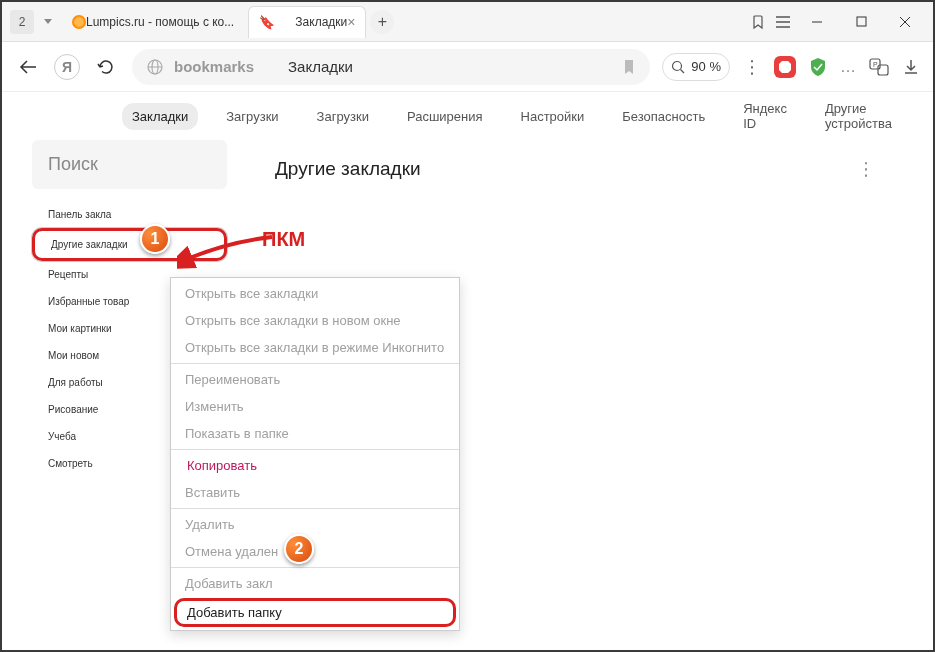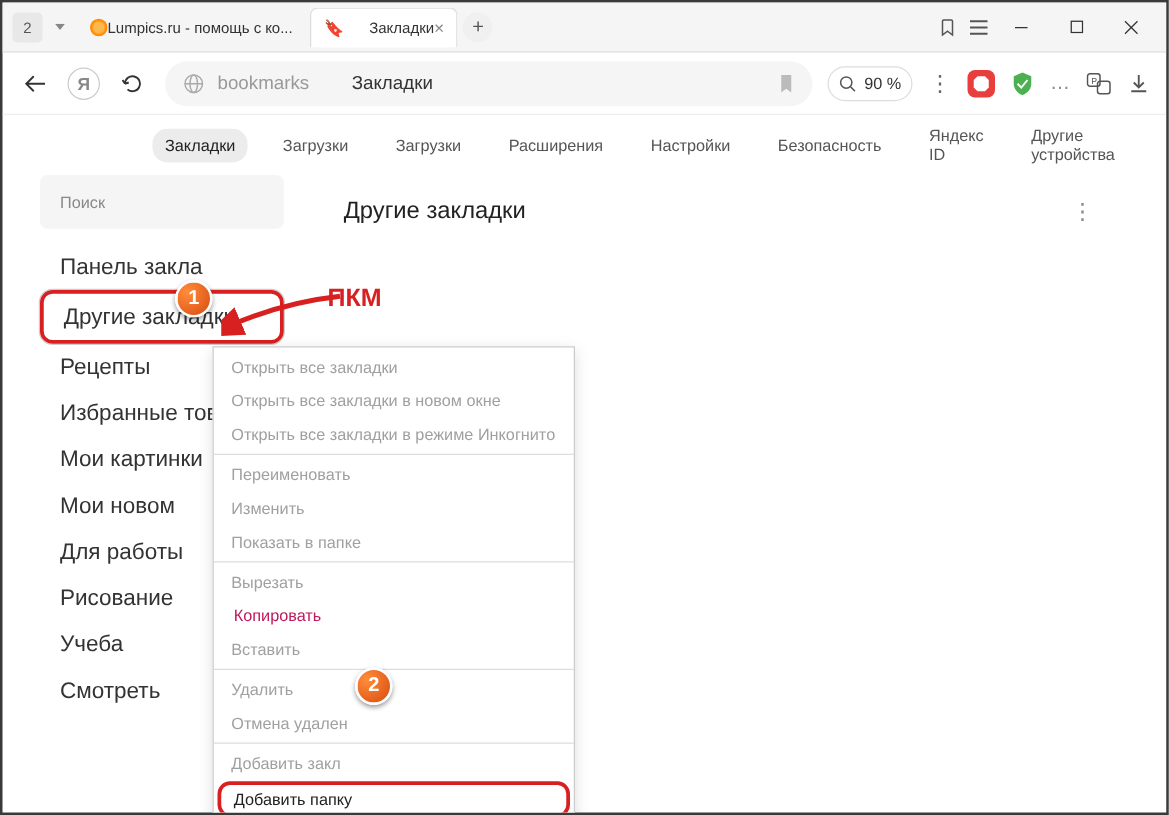--- a/index.html
+++ b/index.html
@@ -18,40 +18,40 @@
 .titlebar-spacer { flex: 1; }
 .win-btn { width: 40px; height: 40px; display: flex; align-items: center; justify-content: center; color: #555; font-size: 14px; }
 .titlebar-icon { width: 20px; height: 20px; display: flex; align-items: center; justify-content: center; color: #555; }
 
 
 .toolbar { height: 50px; display: flex; align-items: center; padding: 0 12px; gap: 12px; border-bottom: 1px solid #eee; }
 .tb-btn { width: 28px; height: 28px; display: flex; align-items: center; justify-content: center; color: #333; }
 .yandex-logo { width: 26px; height: 26px; border: 1px solid #ccc; border-radius: 50%; display: flex; align-items: center; justify-content: center; font-size: 14px; font-weight: bold; color: #888; }
 .addr-bar { flex: 1; height: 36px; background: #f5f5f5; border-radius: 18px; display: flex; align-items: center; padding: 0 14px; gap: 10px; overflow: hidden; }
 .addr-icon { width: 18px; height: 18px; color: #888; }
-.addr-text { color: #999; font-size: 15px; }
+.addr-text { color: #999; font-size: 15px; font-weight: bold; }
 .addr-title { color: #333; font-size: 15px; margin-left: 24px; }
 .addr-spacer { flex: 1; }
 .zoom-pill { height: 28px; border: 1px solid #ddd; border-radius: 14px; display: flex; align-items: center; padding: 0 8px; gap: 6px; font-size: 13px; color: #333; }
 .tb-icon { width: 20px; height: 20px; display: flex; align-items: center; justify-content: center; }
 .adblock-icon { width: 22px; height: 22px; background: #e93e3e; border-radius: 6px; display: flex; align-items: center; justify-content: center; }
 .shield-icon { color: #4caf50; font-size: 18px; }
 .dots { color: #888; font-size: 16px; letter-spacing: 1px; }
 
 
 .nav-tabs { height: 48px; display: flex; align-items: center; padding: 0 120px; gap: 18px; font-size: 13px; }
 .nav-tab { color: #555; padding: 6px 10px; border-radius: 12px; }
 .nav-tab.active { background: #ececec; color: #222; }
 
 
 .content { display: flex; padding: 0 30px; gap: 20px; position: relative; }
 .sidebar { width: 195px; }
-.search-box { background: #f5f5f5; border-radius: 6px; padding: 14px 16px; font-size: 13px; color: #888; margin-bottom: 12px; }
+.search-box { background: #f5f5f5; border-radius: 6px; padding: 14px 16px; font-size: 18px; color: #888; margin-bottom: 12px; }
 .folder-list { display: flex; flex-direction: column; }
-.folder-item { padding: 8px 16px; font-size: 18px; color: #333; text-align: left; white-space: nowrap; overflow: hidden; position: relative; }
+.folder-item { padding: 8px 16px; font-size: 10px; color: #333; text-align: left; white-space: nowrap; overflow: hidden; position: relative; }
 .folder-item.highlighted { border: 3px solid #d82020; border-radius: 10px; box-shadow: 0 0 0 1px rgba(0,0,0,0.2); }
 
 .main { flex: 1; background: #fff; }
 .main-header { display: flex; align-items: center; padding: 18px 28px; }
 .main-title { font-size: 19px; color: #222; flex: 1; }
 .main-menu { color: #888; font-size: 18px; }
 
 
 .context-menu { position: absolute; left: 168px; top: 275px; width: 290px; background: #fff; border: 1px solid #ccc; box-shadow: 0 4px 12px rgba(0,0,0,0.15); font-size: 13px; z-index: 10; }
 .cm-group { border-bottom: 1px solid #ddd; padding: 2px 0; }
@@ -221,21 +221,20 @@
     <div class="cm-item">Открыть все закладки</div>
     <div class="cm-item">Открыть все закладки в новом окне</div>
     <div class="cm-item">Открыть все закладки в режиме Инкогнито</div>
   </div>
   <div class="cm-group">
     <div class="cm-item">Переименовать</div>
     <div class="cm-item">Изменить</div>
     <div class="cm-item">Показать в папке</div>
   </div>
   <div class="cm-group">
-    <div class="cm-item">Вырезать</div>
     <div class="cm-item enabled">Копировать</div>
     <div class="cm-item">Вставить</div>
   </div>
   <div class="cm-group">
     <div class="cm-item">Удалить</div>
     <div class="cm-item">Отмена удален</div>
   </div>
   <div class="cm-group">
     <div class="cm-item">Добавить закл</div>
     <div class="cm-item highlighted">Добавить папку</div>

